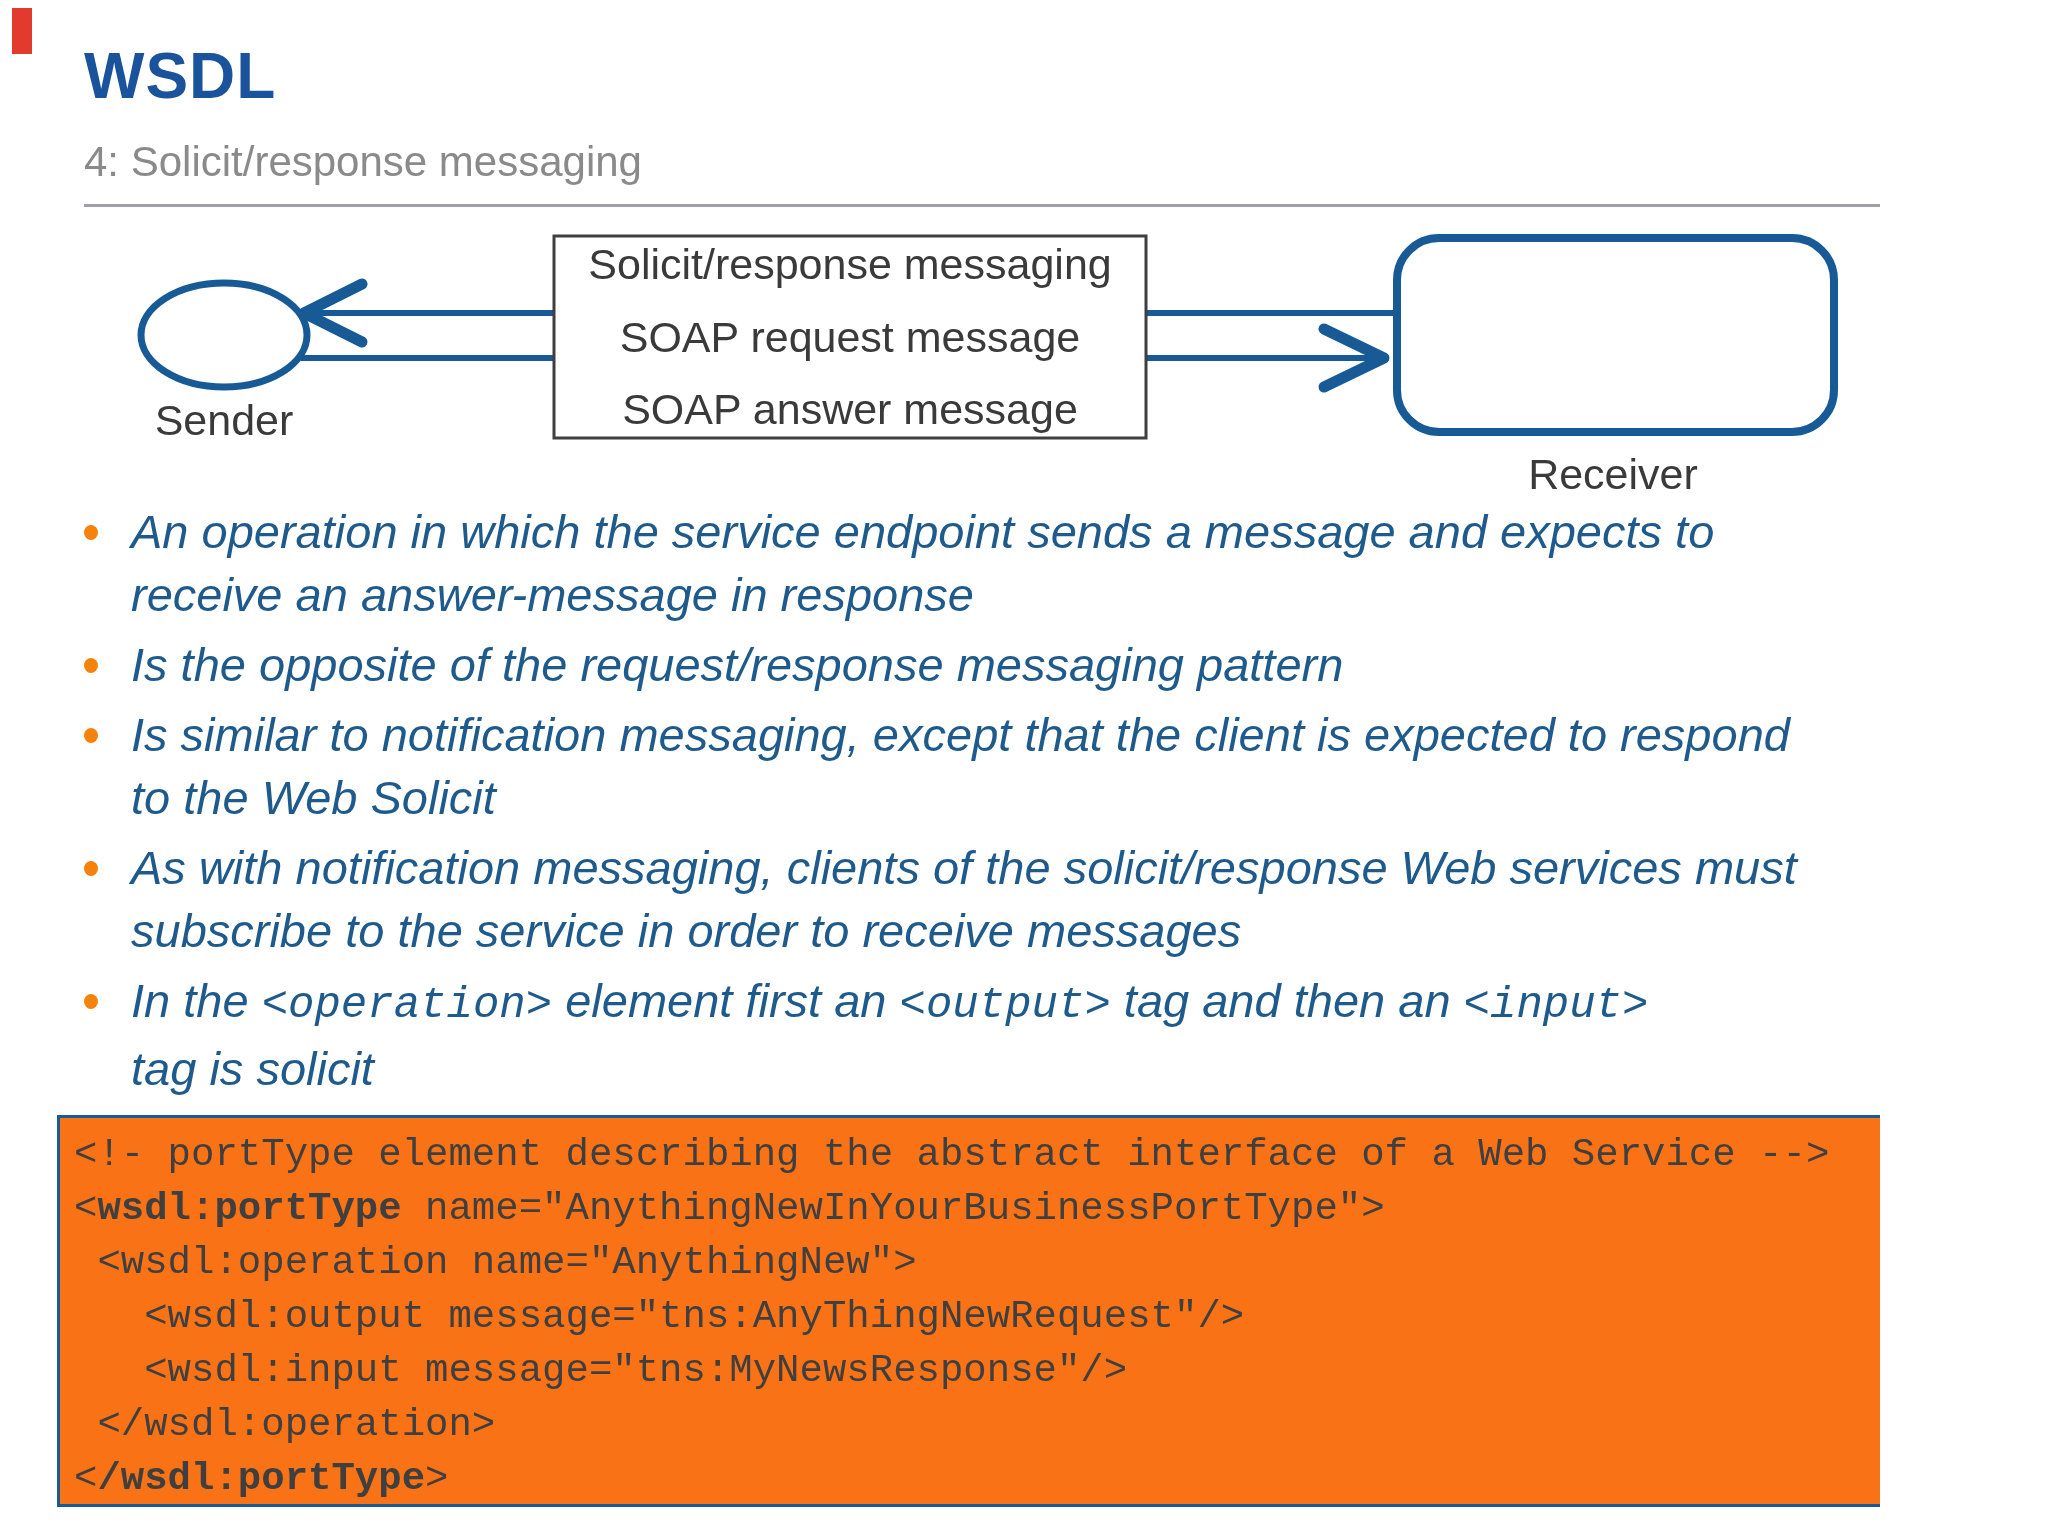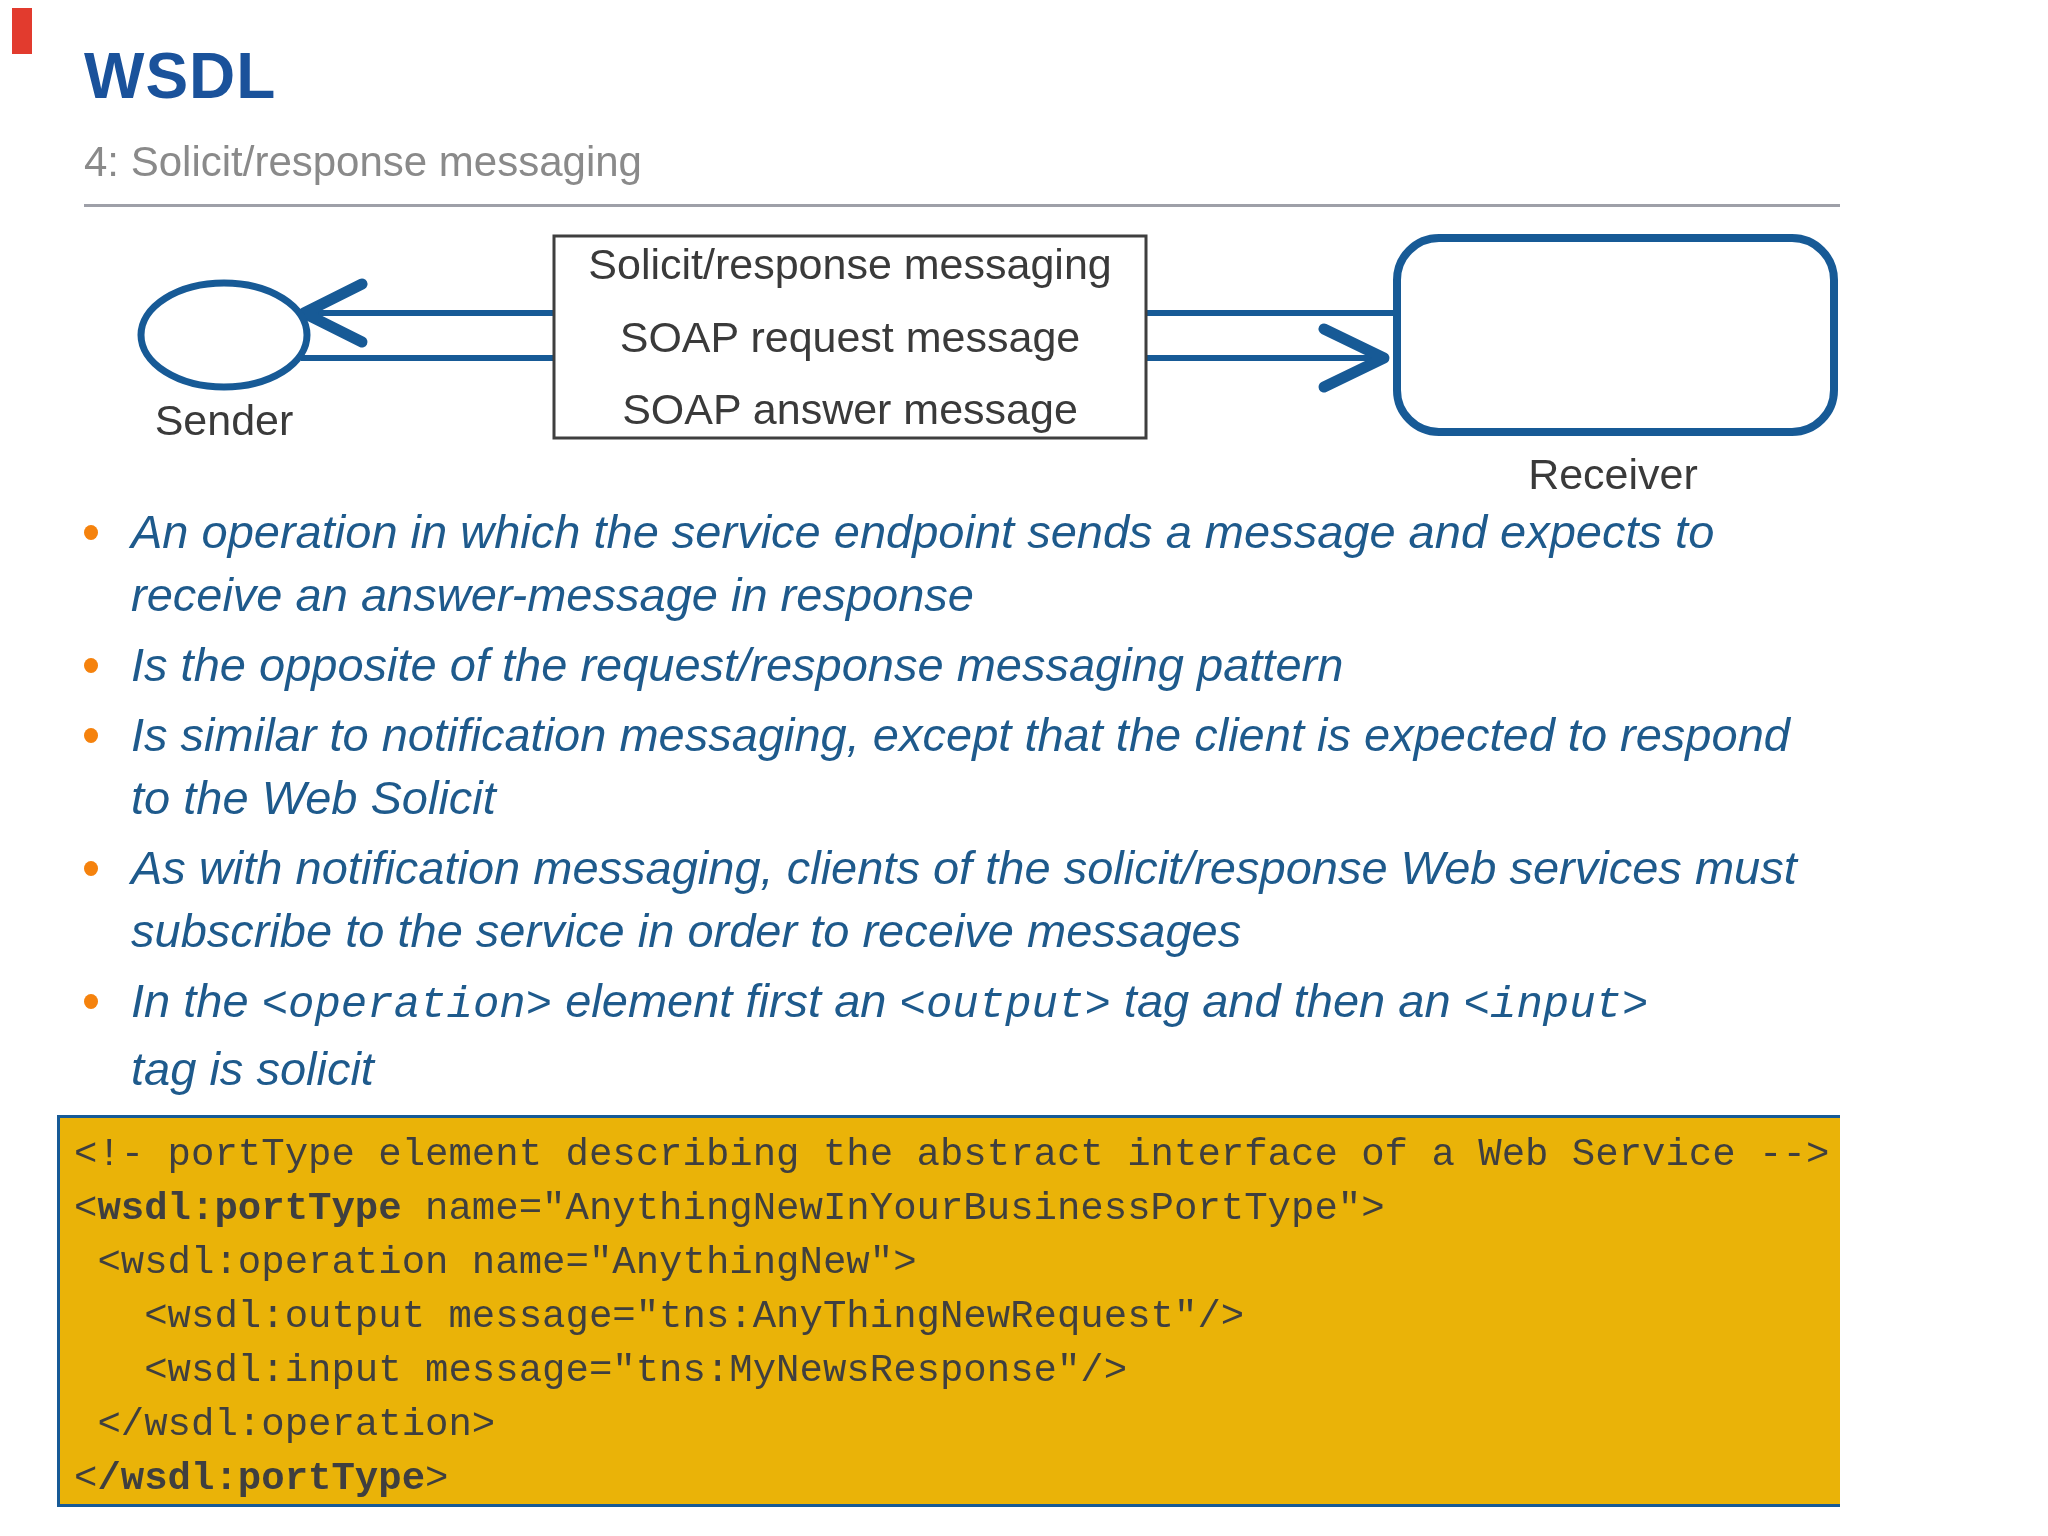--- a/index.html
+++ b/index.html
@@ -1,18 +1,19 @@
 <!DOCTYPE html>
 <html style="--accent_red: #e23b2e; --title_blue: #1a529b; --subtitle_gray: #8a8a8a; --divider_gray: #9ea0a8; --text_blue: #1e5a8c; --bullet_orange: #f5820d; --diagram_blue: #175a96; --box_border_gray: #3f3f3f;"><head>
 <meta charset="utf-8">
 <style>
   html,body{margin:0;padding:0;background:#ffffff;}
   .slide{
     position:relative;width:1840px;height:1536px;background:#ffffff;overflow:hidden;
     font-family:"Liberation Sans",sans-serif;
+    padding-left:40px;
   }
   .accent-bar{position:absolute;left:12px;top:8px;width:20px;height:46px;background:var(--accent_red,#e23b2e);}
   .title{
     position:absolute;left:84px;top:44px;margin:0;
     font-size:64px;font-weight:bold;line-height:64px;letter-spacing:1px;
     color:var(--title_blue,#1a529b);
   }
   .subtitle{
     position:absolute;left:84px;top:138px;
     font-size:42px;line-height:48px;color:var(--subtitle_gray,#8a8a8a);
@@ -41,21 +42,21 @@
   .bullet-dot{
     position:absolute;left:0;top:25px;width:14px;height:15px;border-radius:50%;
     background:var(--bullet_orange,#f5820d);
   }
   .bline{display:block;font-style:italic;}
   .bullets .mono{font-family:"Liberation Mono",monospace;font-size:44px;}
 
   .code{
     position:absolute;left:57px;top:1115px;width:1958px;height:392px;box-sizing:border-box;
     border:3px solid var(--diagram_blue,#175a96);
-    margin:0;padding:10px 0 0 14px;background:#eab308;
+    margin:0;padding:10px 0 0 14px;background:#f97316;
   }
   .code-line{
     font-family:"Liberation Mono",monospace;font-size:39px;line-height:54px;
     color:#3f3f3f;white-space:pre;
   }
   .code-line .b{font-weight:bold;}
 </style>
 </head>
 <body>
 

